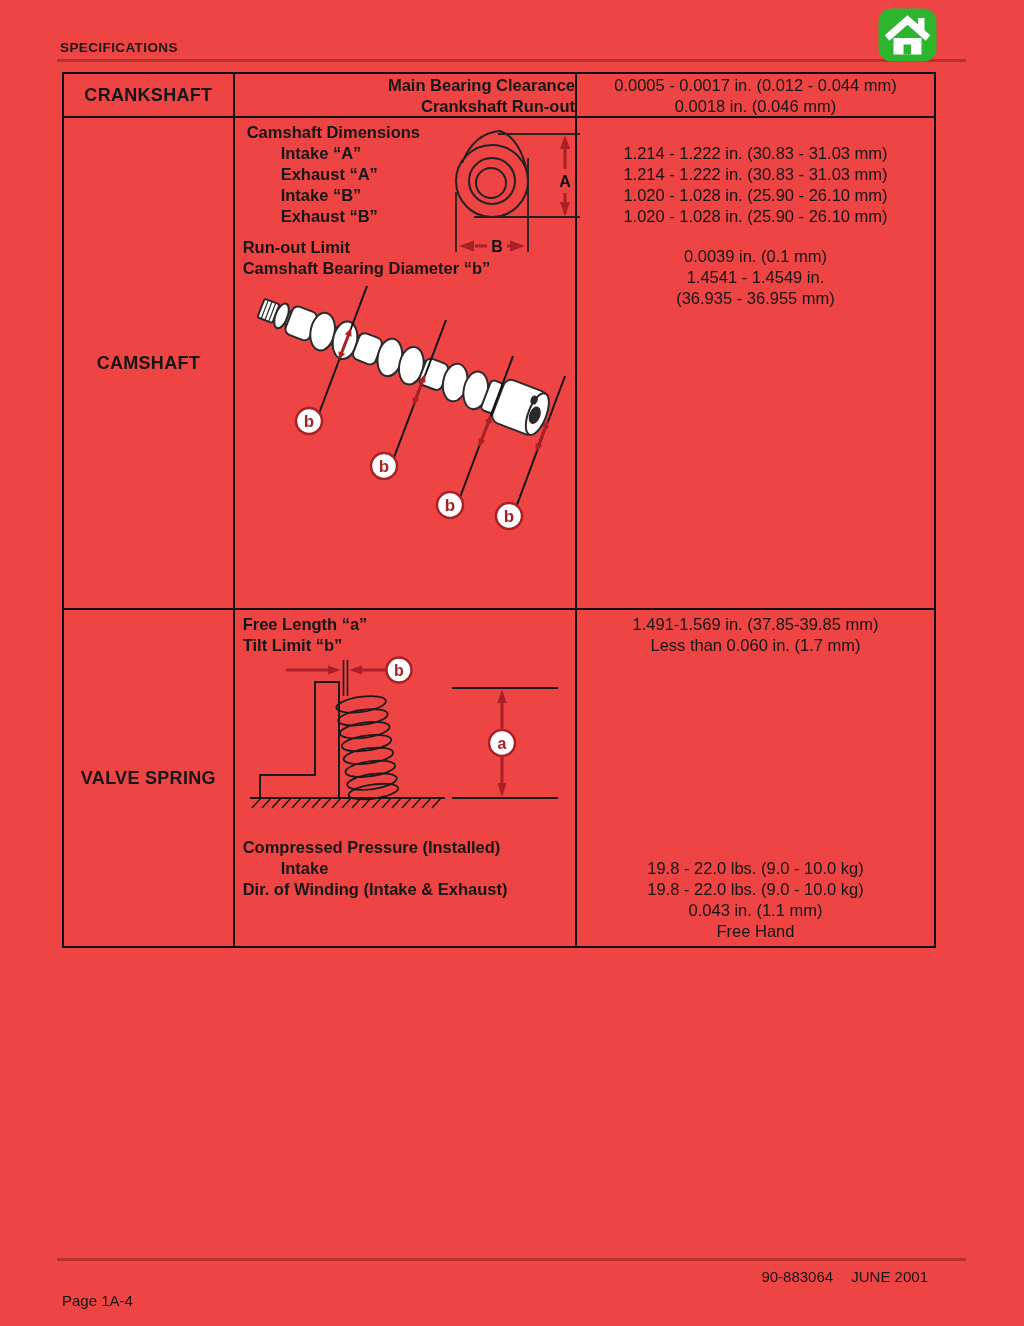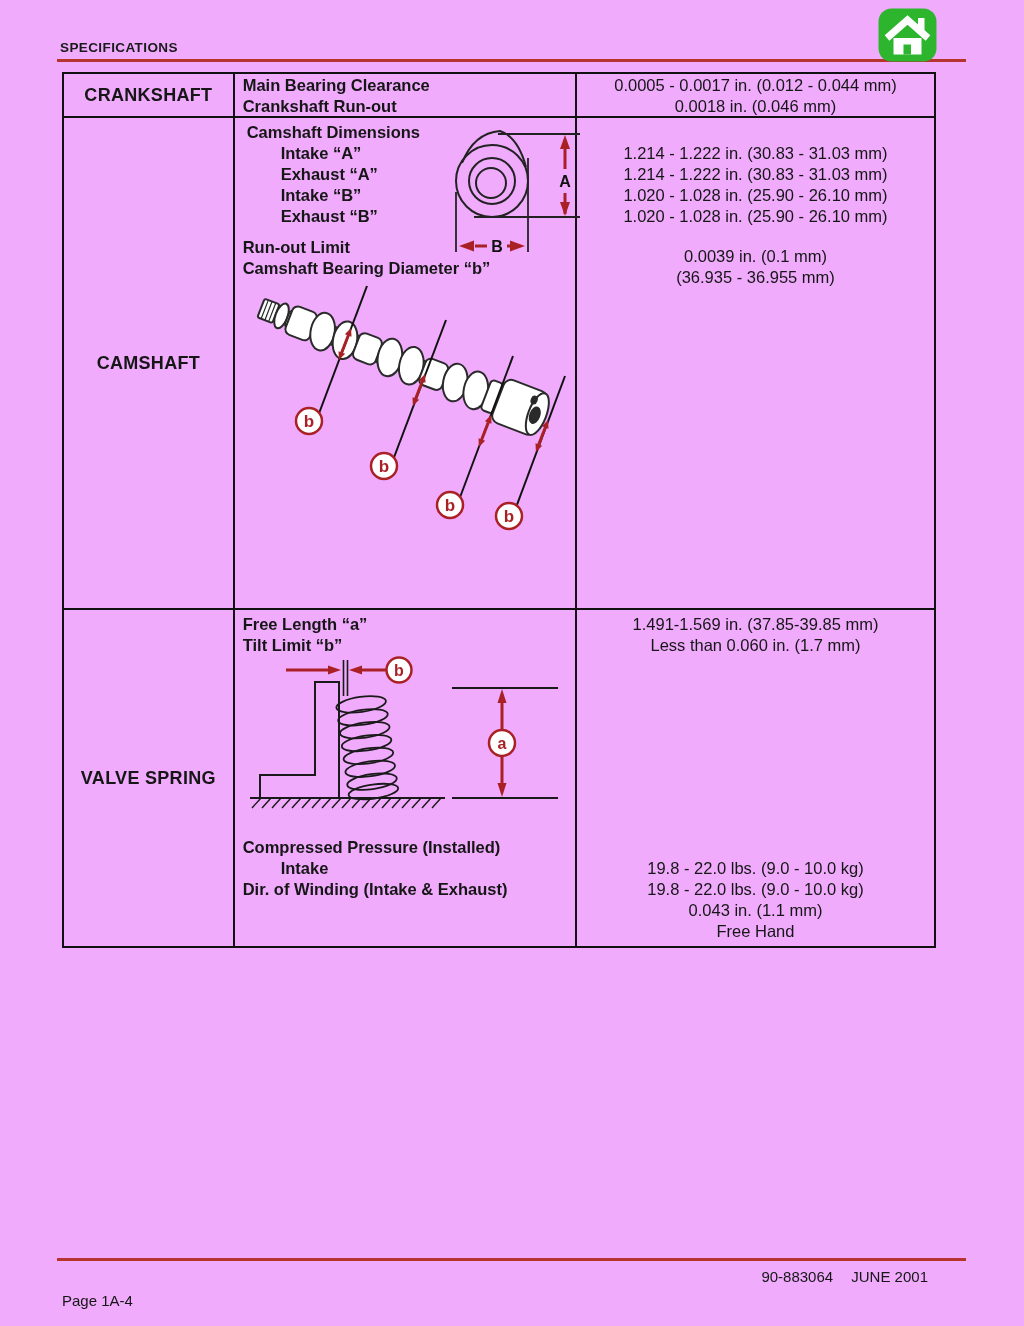--- a/index.html
+++ b/index.html
@@ -1,17 +1,17 @@
 <!DOCTYPE html>
 <html><head>
 <meta charset="utf-8">
 <style>
   html,body{margin:0;padding:0;background:#e8e8e8;}
   .page{
-    position:relative;width:1024px;height:1326px;background:#f0abfc;
+    position:relative;width:1024px;height:1326px;background:#ef4444;
     font-family:"Liberation Sans", sans-serif;color:#161616;overflow:hidden;
     margin:0 auto;
   }
   .spec-title{
     position:absolute;left:60px;top:40px;font-size:13.5px;font-weight:bold;
     letter-spacing:.4px;color:#1a1a1a;
   }
   .rule{position:absolute;background:#b5342e;height:3px;width:909px;left:57px;}
   .rule-top{top:59px;}
   .rule-bottom{top:1258px;}
@@ -29,21 +29,21 @@
   .cell.cb{border-right:2px solid #111;}
   .col1{width:174px;display:flex;align-items:center;justify-content:center;}
   .col2{width:349px;}
   .col3{width:364px;text-align:center;}
   .rowhead{font-size:18px;font-weight:bold;letter-spacing:.3px;}
   .lbl,.val{font-size:16.5px;line-height:21px;}
   .lbl{font-weight:bold;}
   .pl8{padding-left:8px;}
   .pl12{padding-left:12px;}
   .ind{padding-left:46px;}
-  .row1 .col2{padding-top:1px;}
+  .row1 .col2{padding-top:1px;text-align:right;}
   .row1 .col3{padding-top:1px;}
   .row2 .col2 .dims{padding-top:4px;}
   .row2 .col2 .runout{margin-top:10px;}
   .row2 .col3{padding-top:25px;}
   .row2 .col3 .blk2{margin-top:19px;}
   .row3 .col2 .toplabels{padding-top:4px;}
   .row3 .col3{padding-top:4px;}
   .abs{position:absolute;}
   .comp-block{left:0;top:227px;width:100%;}
   .vals-block{left:0;top:248px;width:100%;}
@@ -182,20 +182,21 @@
           <text class="btext" x="266" y="244" font-size="17" text-anchor="middle">b</text>
         </svg>
       </div>
       <div class="cell col3">
         <div class="val">1.214 - 1.222 in. (30.83 - 31.03 mm)</div>
         <div class="val">1.214 - 1.222 in. (30.83 - 31.03 mm)</div>
         <div class="val">1.020 - 1.028 in. (25.90 - 26.10 mm)</div>
         <div class="val">1.020 - 1.028 in. (25.90 - 26.10 mm)</div>
         <div class="blk2">
           <div class="val">0.0039 in. (0.1 mm)</div>
+          <div class="val">1.4541 - 1.4549 in.</div>
           <div class="val">(36.935 - 36.955 mm)</div>
         </div>
       </div>
     </div>
 
     <div class="t-row row3">
       <div class="cell col1 cb">
         <span class="rowhead">VALVE SPRING</span>
       </div>
       <div class="cell col2 cb">

